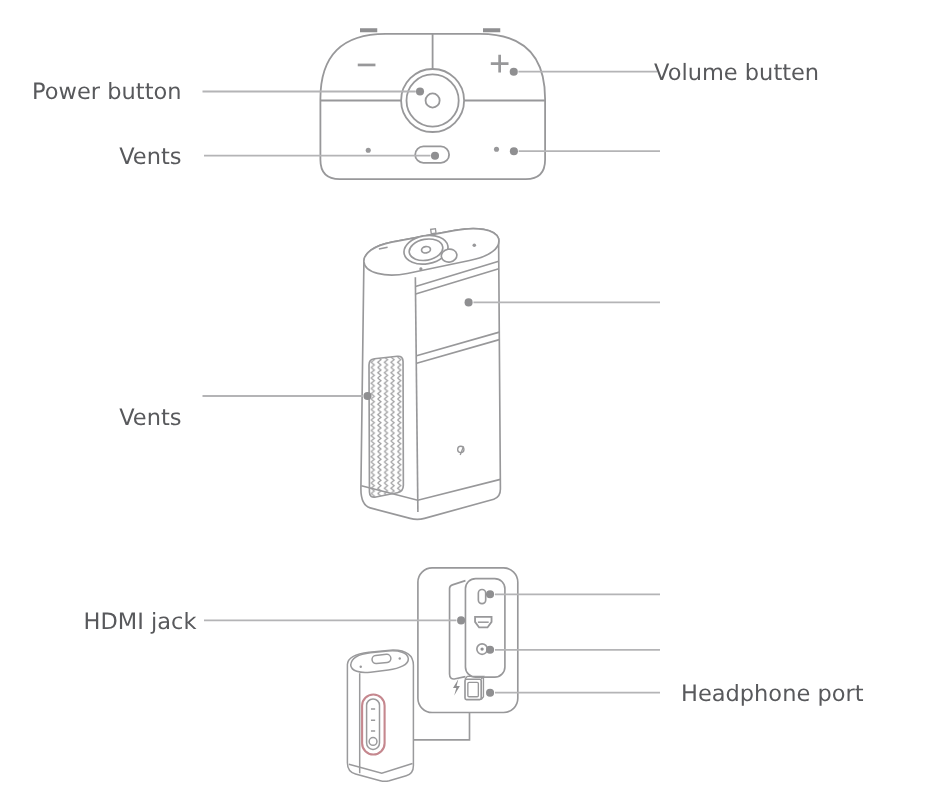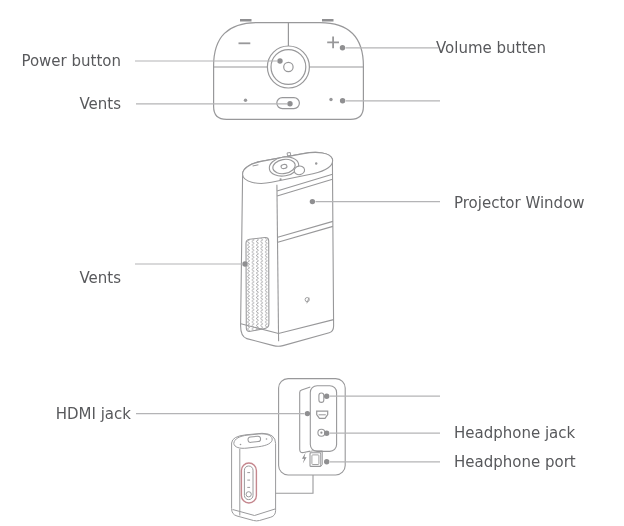--- a/index.html
+++ b/index.html
@@ -144,17 +144,15 @@
       </g>
     </g>
   </svg>
 
   <div class="lbl right-align" style="right:503px;top:51px">Power button</div>
   <div class="lbl right-align" style="right:503px;top:94px">Vents</div>
   <div class="lbl right-align" style="right:503px;top:268px">Vents</div>
   <div class="lbl right-align" style="right:493px;top:404px">HDMI jack</div>
 
   <div class="lbl" style="left:436px;top:38px">Volume butten</div>
-  <div class="lbl" style="left:454px;top:193px">Projector Window</div>
-  <div class="lbl" style="left:454px;top:423px">Headphone jack</div>
   <div class="lbl" style="left:454px;top:452px">Headphone port</div>
 
 </div>
 
 </body></html>

